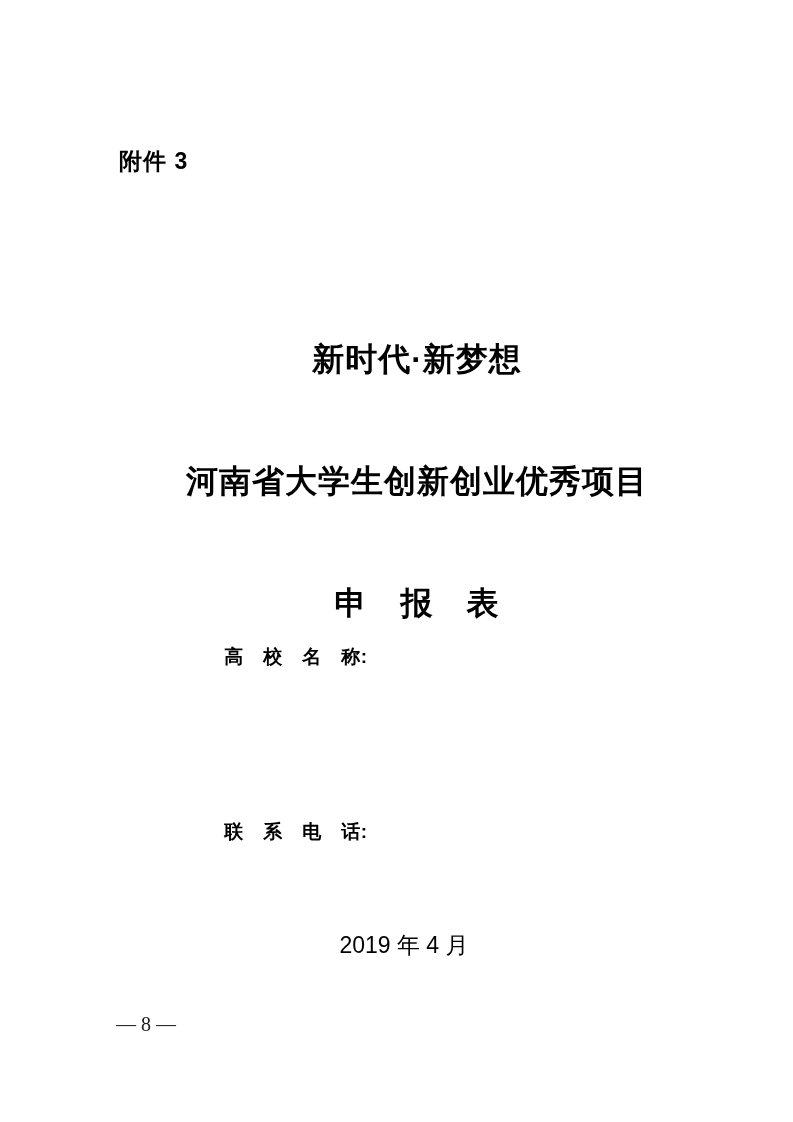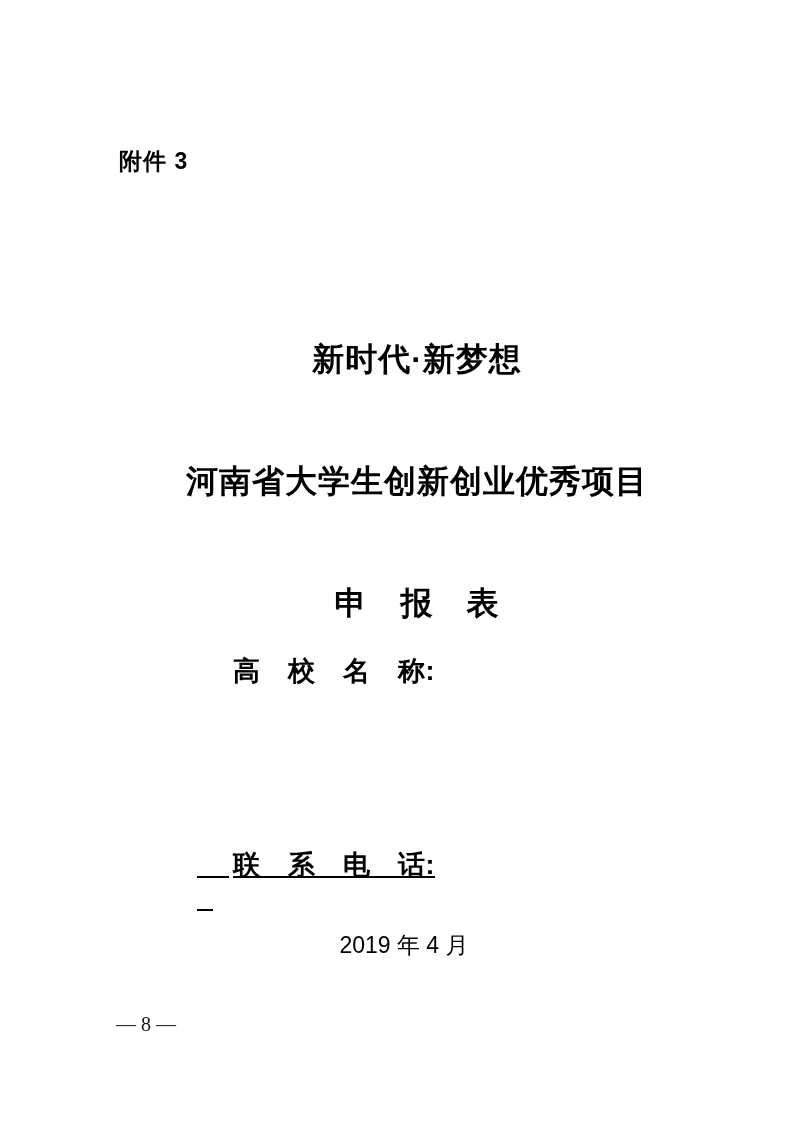--- a/index.html
+++ b/index.html
@@ -32,29 +32,29 @@
     text-align: center;
     font-size: 32px;
     font-weight: bold;
     line-height: 38px;
     letter-spacing: 1px;
     white-space: pre;
   }
   .field-row {
     position: absolute;
     left: 185px;
-    font-size: 27px;
+    font-size: 19px;
     font-weight: bold;
     white-space: pre;
     letter-spacing: 0.5px;
   }
   .field-row.f1 { top: 610px; }
   .field-row.f2 { top: 669px; }
   .field-row.f3 { top: 725px; }
-  .field-row.f4 { top: 804px; text-decoration: underline; }
+  .field-row.f4 { top: 785px; }
   .field-value { display: inline-block; min-width: 120px; font-weight: normal; }
   .date-line {
     position: absolute;
     left: 0;
     top: 918px;
     width: 100%;
     text-align: center;
     font-size: 23px;
     font-weight: normal;
     white-space: pre;

